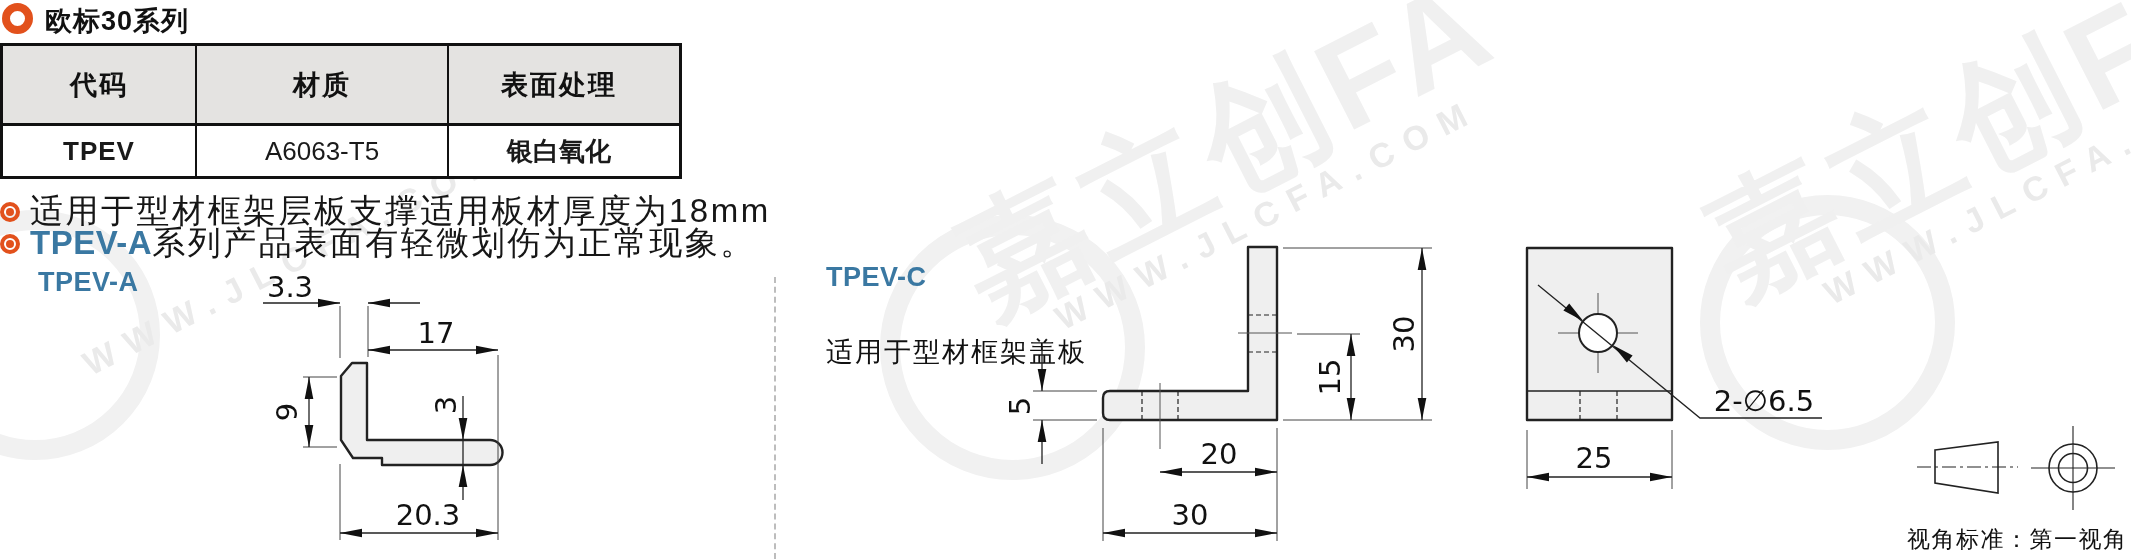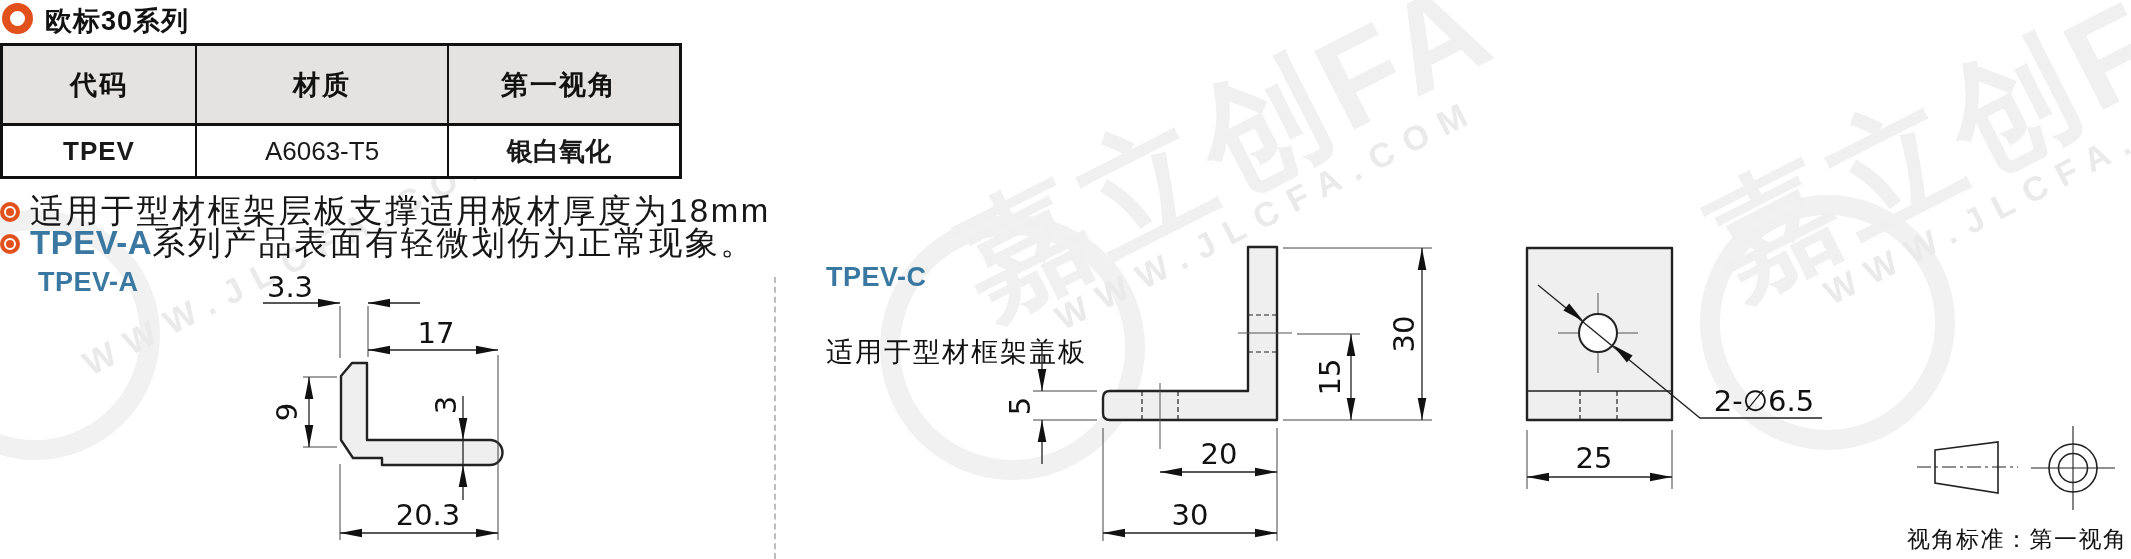--- a/index.html
+++ b/index.html
@@ -67,21 +67,21 @@
 
   <div class="abs title-row">
     <div class="ring-icon"></div>
     <div class="page-title">欧标30系列</div>
   </div>
 
   <div class="abs spec-table">
     <div class="hrow">
       <div class="cell c1">代码</div>
       <div class="cell c2">材质</div>
-      <div class="cell c3">第一视角</div>
+      <div class="cell c3">表面处理</div>
     </div>
     <div class="drow">
       <div class="cell c1 code-blue">TPEV</div>
       <div class="cell c2">A6063-T5</div>
       <div class="cell c3">银白氧化</div>
     </div>
   </div>
 
   <div class="abs note" style="left:0;top:189px;">
     <div class="bullseye"></div>

